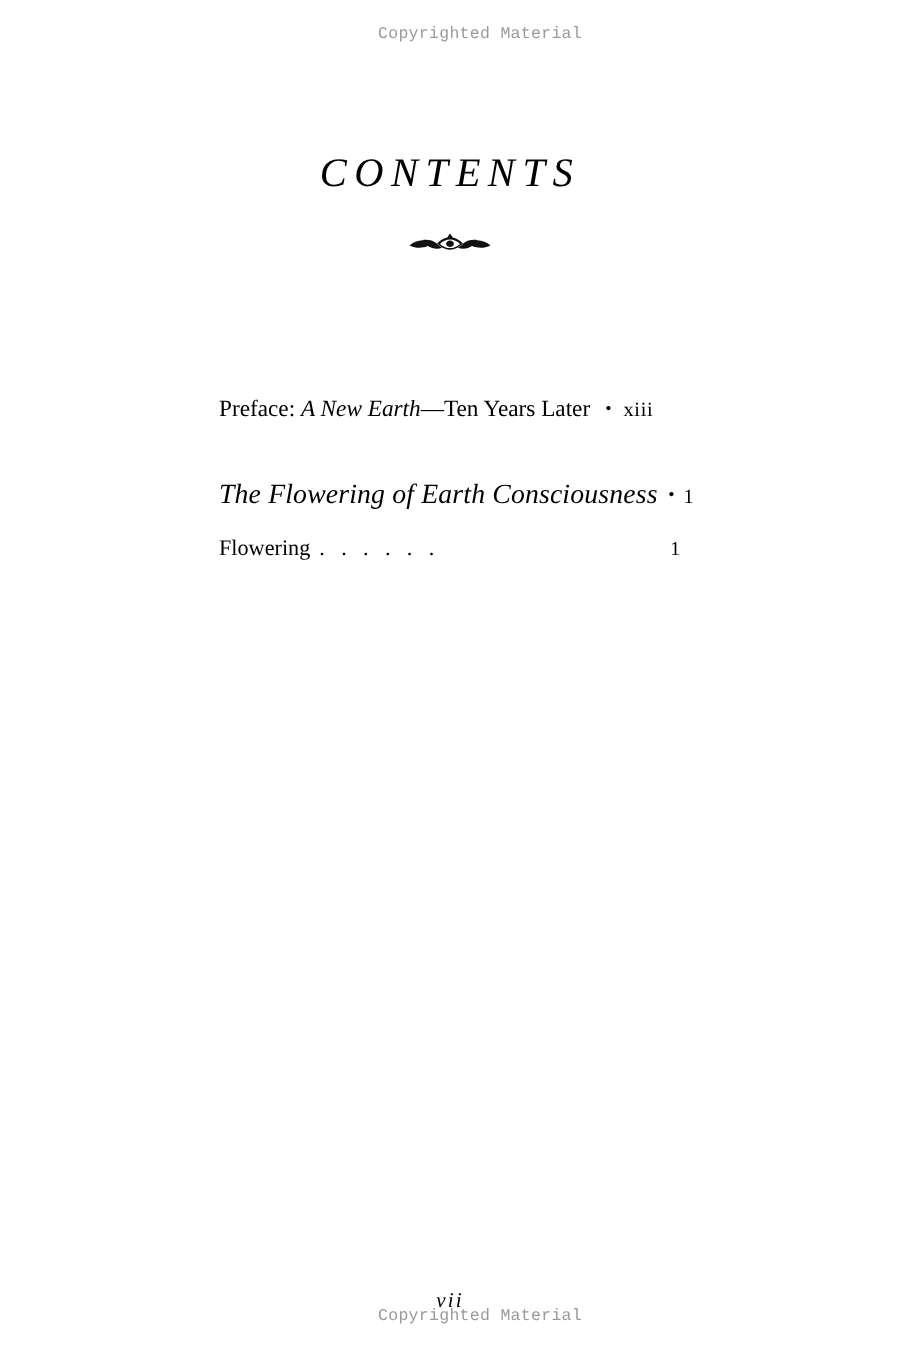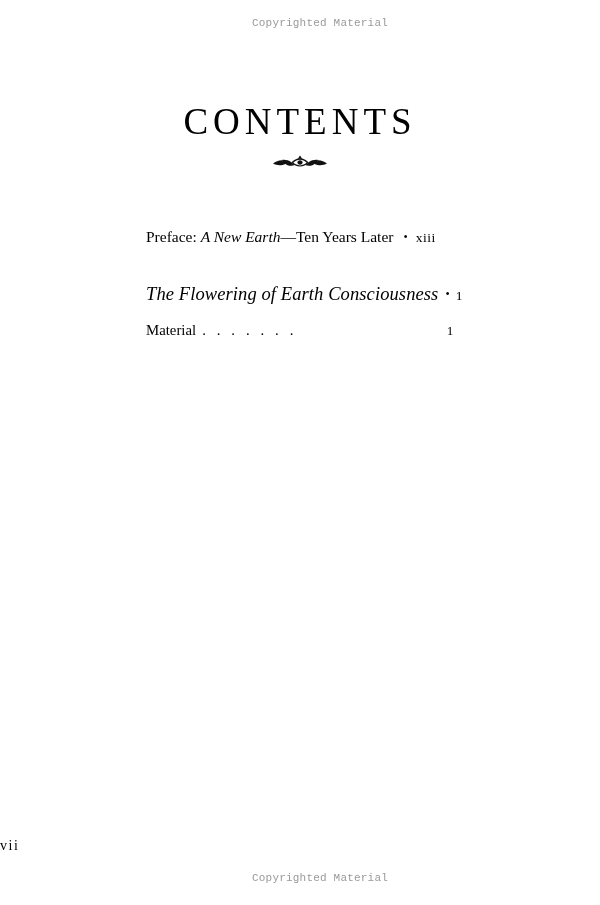--- a/index.html
+++ b/index.html
@@ -34,23 +34,24 @@
   }
   .watermark-top { top: 17px; }
   .watermark-bottom { top: 872px; }
 
   .contents-title {
     position: absolute;
     top: 100px;
     left: 0;
     width: 100%;
     text-align: center;
-    font-size: 37px;
+    font-size: 27px;
     letter-spacing: 5px;
     font-family: "Liberation Serif", "DejaVu Serif", serif;
+    font-style: italic;
   }
 
   .ornament {
     position: absolute;
     top: 150px;
     left: 0;
     width: 100%;
     text-align: center;
     line-height: 1;
   }
@@ -60,20 +61,21 @@
     position: absolute;
     top: 228px;
     left: 146px;
     width: 308px;
   }
 
   .preface-line {
     font-size: 15.5px;
     white-space: nowrap;
     margin-bottom: 38px;
+    margin-top: 36px;
   }
   .preface-line .ital { font-style: italic; }
   .preface-line .dot {
     display: inline-block;
     margin: 0 8px 0 10px;
     font-size: 12px;
     vertical-align: 1px;
   }
   .preface-line .pg { font-size: 13.5px; letter-spacing: 0.5px; }
 
@@ -125,26 +127,27 @@
   .entry .page {
     white-space: nowrap;
     font-size: 13.2px;
     letter-spacing: 0.6px;
     min-width: 20px;
     text-align: right;
   }
 
   .folio {
     position: absolute;
-    top: 838px;
+    top: 860px;
     left: 0;
     width: 100%;
-    text-align: left;
+    text-align: center;
     font-size: 14px;
     letter-spacing: 1.5px;
+    font-style: italic;
   }
 </style>
 </head>
 <body>
 
 <div class="page">
 
   <div class="watermark watermark-top">Copyrighted Material</div>
 
   <div class="contents-title">CONTENTS</div>
@@ -167,21 +170,21 @@
     <div class="preface-line">
       <span>Preface: </span><span class="ital">A New Earth</span><span>—Ten Years Later</span><span class="dot">•</span><span class="pg">xiii</span>
     </div>
 
     <div>
       <div class="chapter-title">
         <span>The Flowering of Earth Consciousness</span><span class="mid">•</span><span class="pg">1</span>
       </div>
 
       <div class="entry">
-        <span class="label">Material</span>
+        <span class="label">Flowering</span>
         <span class="leader">. . . . . . . . . . . . . . . . . . . . . . . . .</span>
         <span class="page">1</span>
       </div>
 
     </div>
 
   </div>
 
   <div class="folio">vii</div>
 

